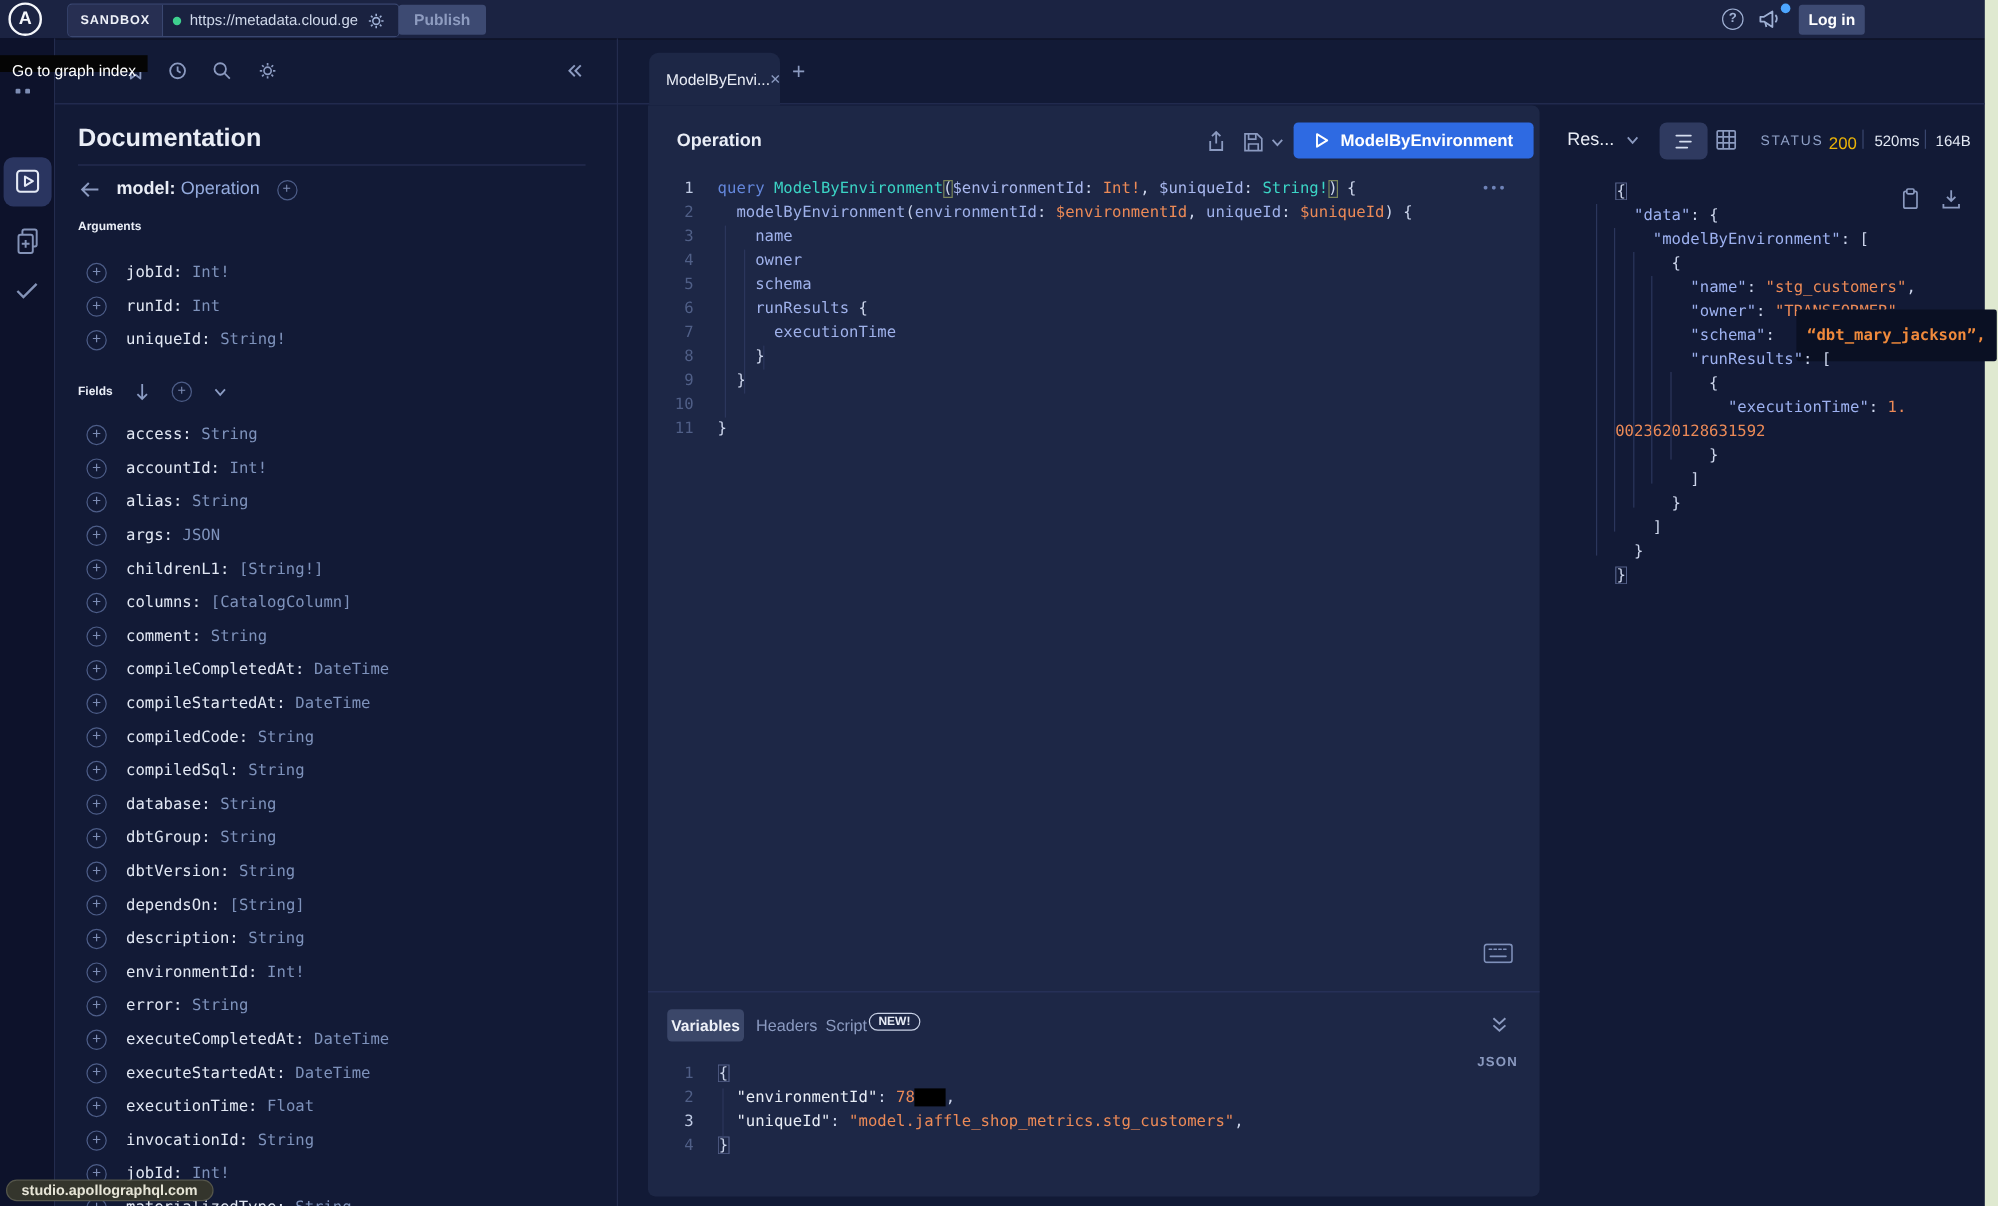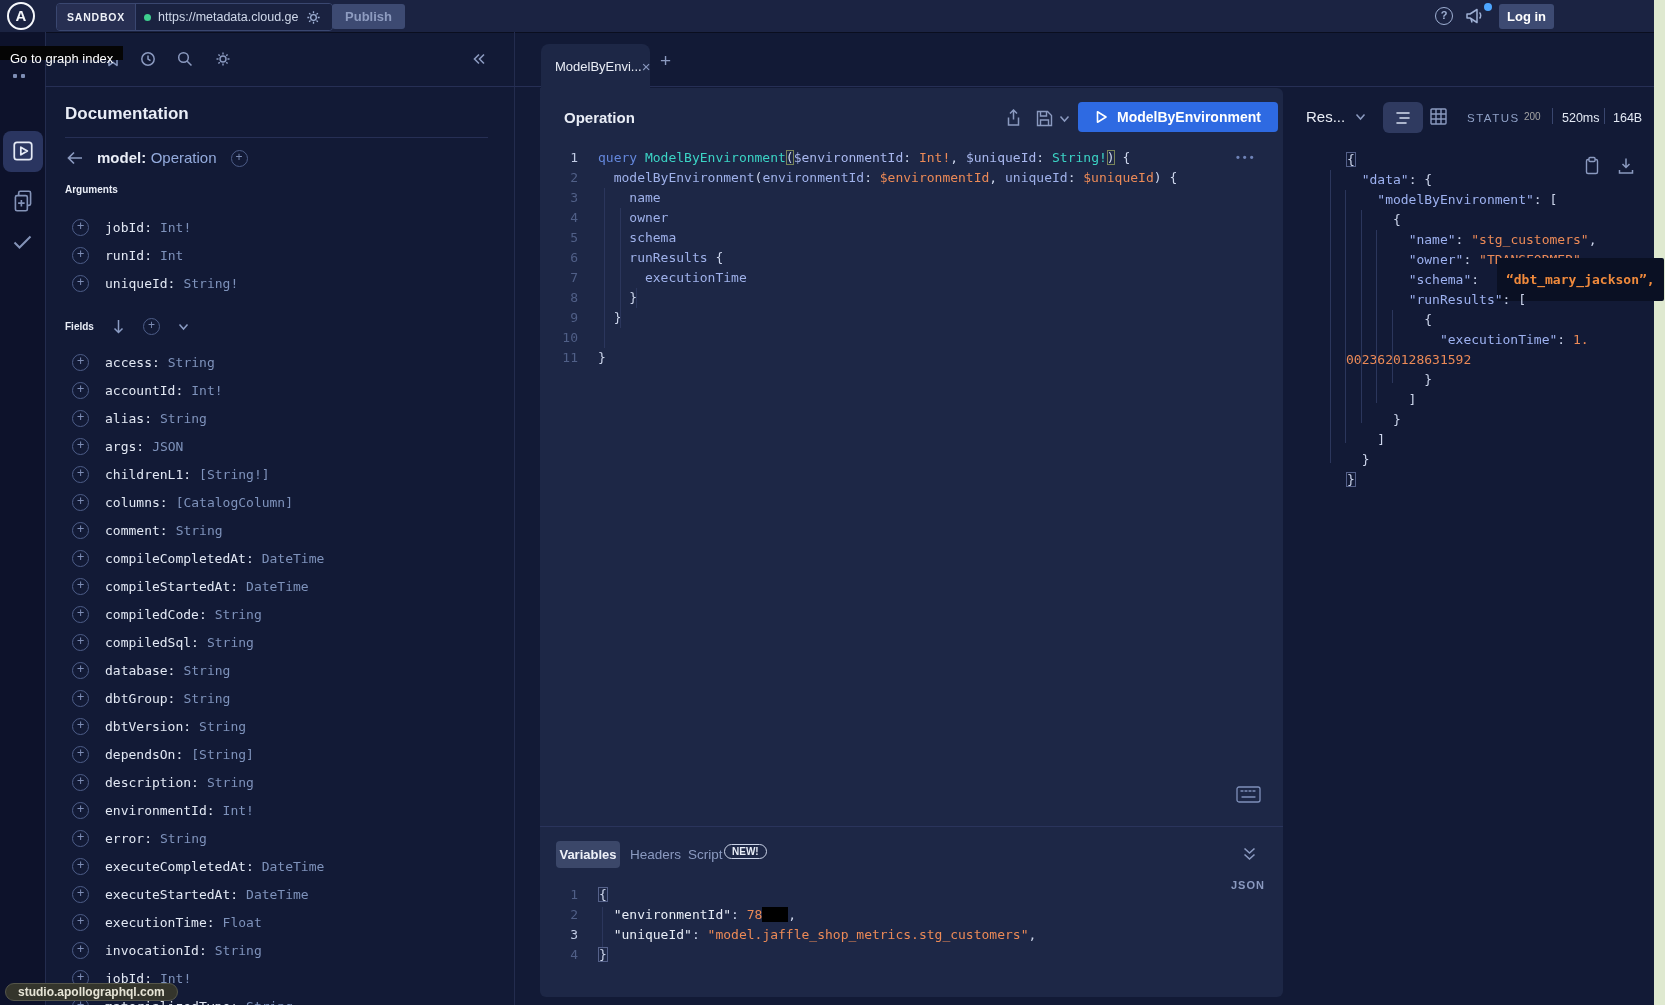--- a/index.html
+++ b/index.html
@@ -25,21 +25,21 @@
   #megaphone{left:1464px;top:6px;}
   #mega-dot{left:1484px;top:3px;width:8px;height:8px;border-radius:50%;background:#4da6ff;}
   #right-strip{left:1654px;top:0;width:11px;height:1005px;background:#dfe9d0;}
   
   #rail{left:0;top:32px;width:45px;height:973px;background:#0d122b;border-right:1px solid #232c4e;}
   #rail-sel{left:3px;top:99px;width:40px;height:41px;background:#2a3560;border-radius:8px;}
   .mini-dot{width:4px;height:4px;border-radius:1px;background:#7d8db4;}
   
   #docpanel{left:45px;top:32px;width:470px;height:973px;border-right:1px solid #232c4e;box-sizing:border-box;}
   .hline{background:#262f55;height:1px;}
-  #doc-title{left:65px;top:104px;font-size:17px;font-weight:bold;}
+  #doc-title{left:65px;top:104px;font-size:21px;font-weight:bold;}
   #crumb-row{left:66px;top:149px;display:flex;align-items:center;gap:14px;}
   #crumb-row .lbl{font-weight:bold;font-size:15px;}
   #crumb-row .typ{font-size:15px;color:#94abdd;}
   .plus{display:inline-block;width:17px;height:17px;border:1.5px solid #4d5d88;border-radius:50%;
         box-sizing:border-box;color:#7c8cb4;font-size:12px;line-height:13px;text-align:center;flex:none;}
   .sec-h{font-size:10px;font-weight:bold;}
   .frow{display:flex;align-items:center;height:28px;padding-left:6px;gap:16px;
         font-family:"DejaVu Sans Mono",monospace;font-size:13px;}
   .frow .fname{color:#e2e8f4;}
   .frow .ftype{color:#7e92bb;margin-left:-8px;}
@@ -87,21 +87,21 @@
         color:#eef1f8;font-size:13px;font-weight:bold;text-align:center;line-height:27px;}
   .var-tab{font-size:13.5px;color:#8b9ac0;top:847px;}
   #new-badge{left:724px;top:844px;border:1.5px solid #c9d2e6;border-radius:9px;padding:1px 7px;
         font-size:10px;font-weight:bold;color:#e8edf6;}
   #json-label{left:1231px;top:879px;font-size:11px;font-weight:bold;letter-spacing:1px;color:#8b9ac0;}
   
   #resp-title-row{left:1306px;top:108px;display:flex;align-items:center;gap:10px;}
   #resp-title{font-size:15px;font-weight:normal;}
   #resp-view-sel{left:1383px;top:102px;width:40px;height:31px;background:#2f3a60;border-radius:6px;}
   #status-label{left:1467px;top:112px;font-size:11.5px;letter-spacing:1.5px;color:#8fa0c6;}
-  #status-code{left:1524px;top:111px;font-size:10px;color:#a3a3a3;}
+  #status-code{left:1524px;top:111px;font-size:14px;color:#eab308;}
   .vsep{width:1px;height:16px;background:#39466e;top:108px;}
   .metric{font-size:12.5px;color:#e3e9f4;top:111px;}
 </style>
 </head>
 <body>
 
 <div id="app">
 
   <div id="topbar" class="abs">
     <div id="logo" class="abs">A</div>

